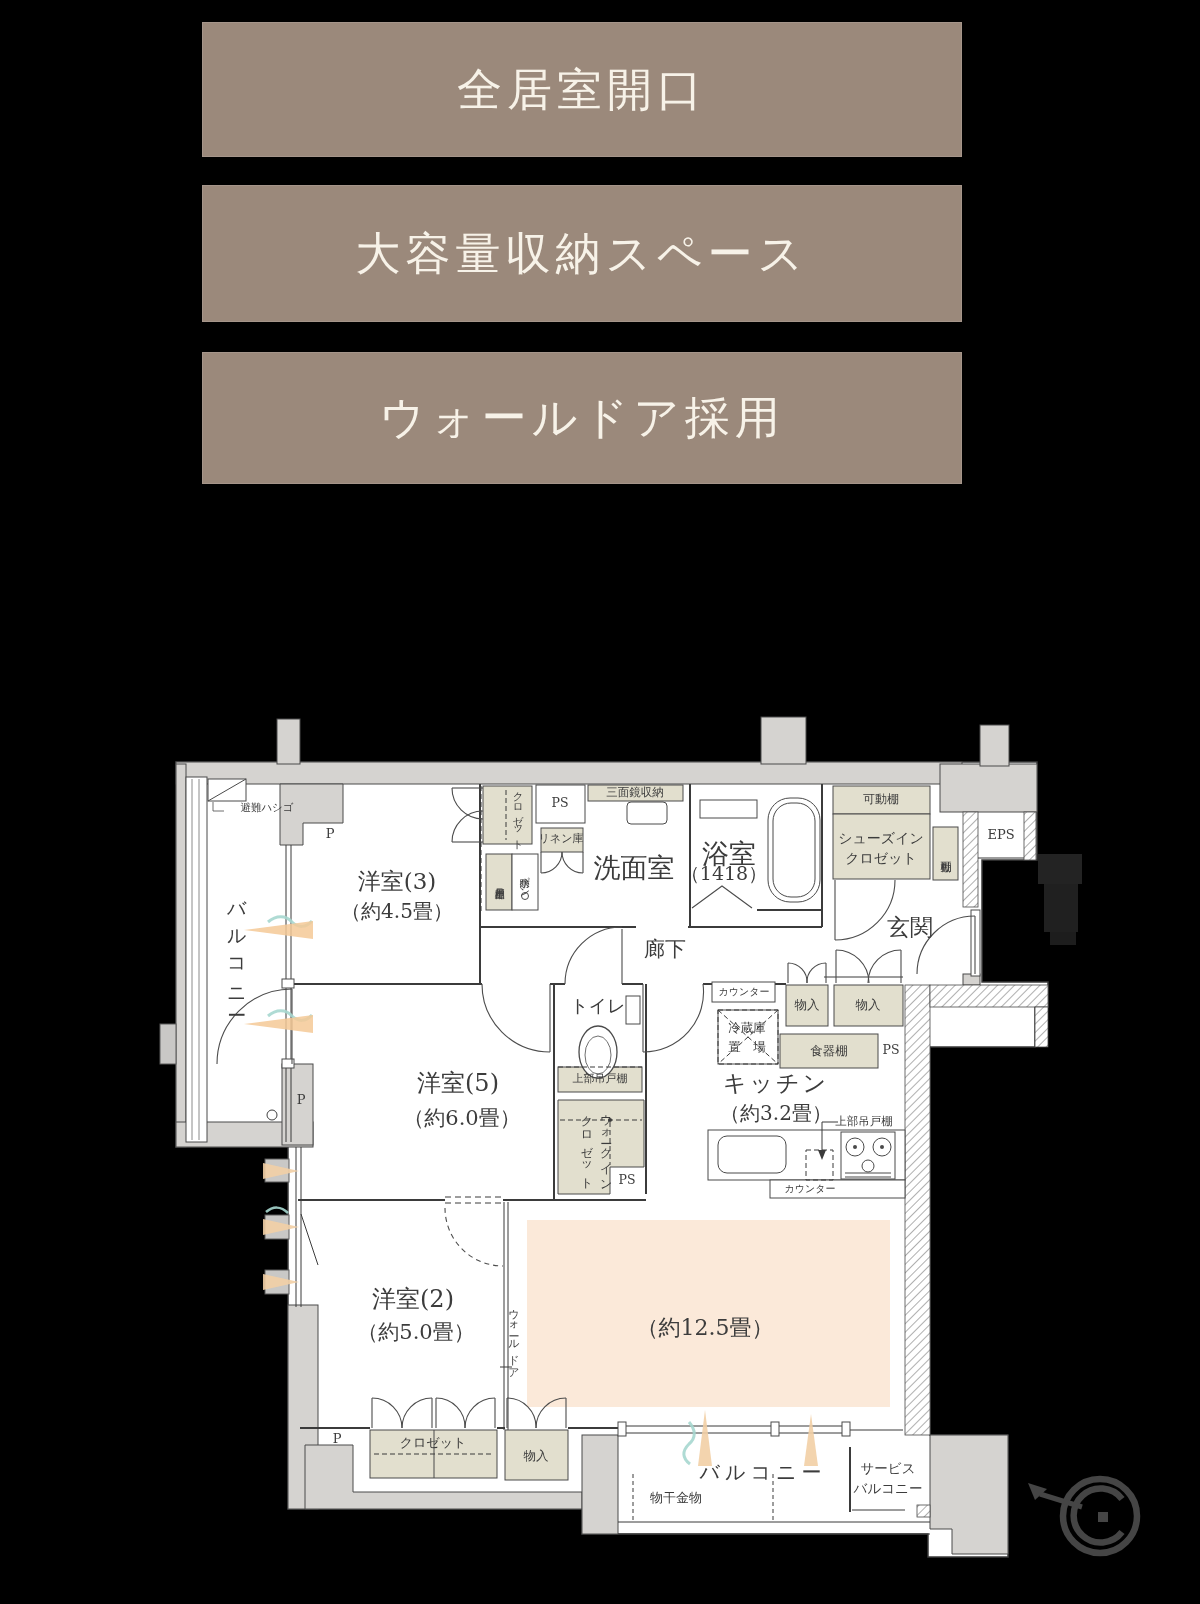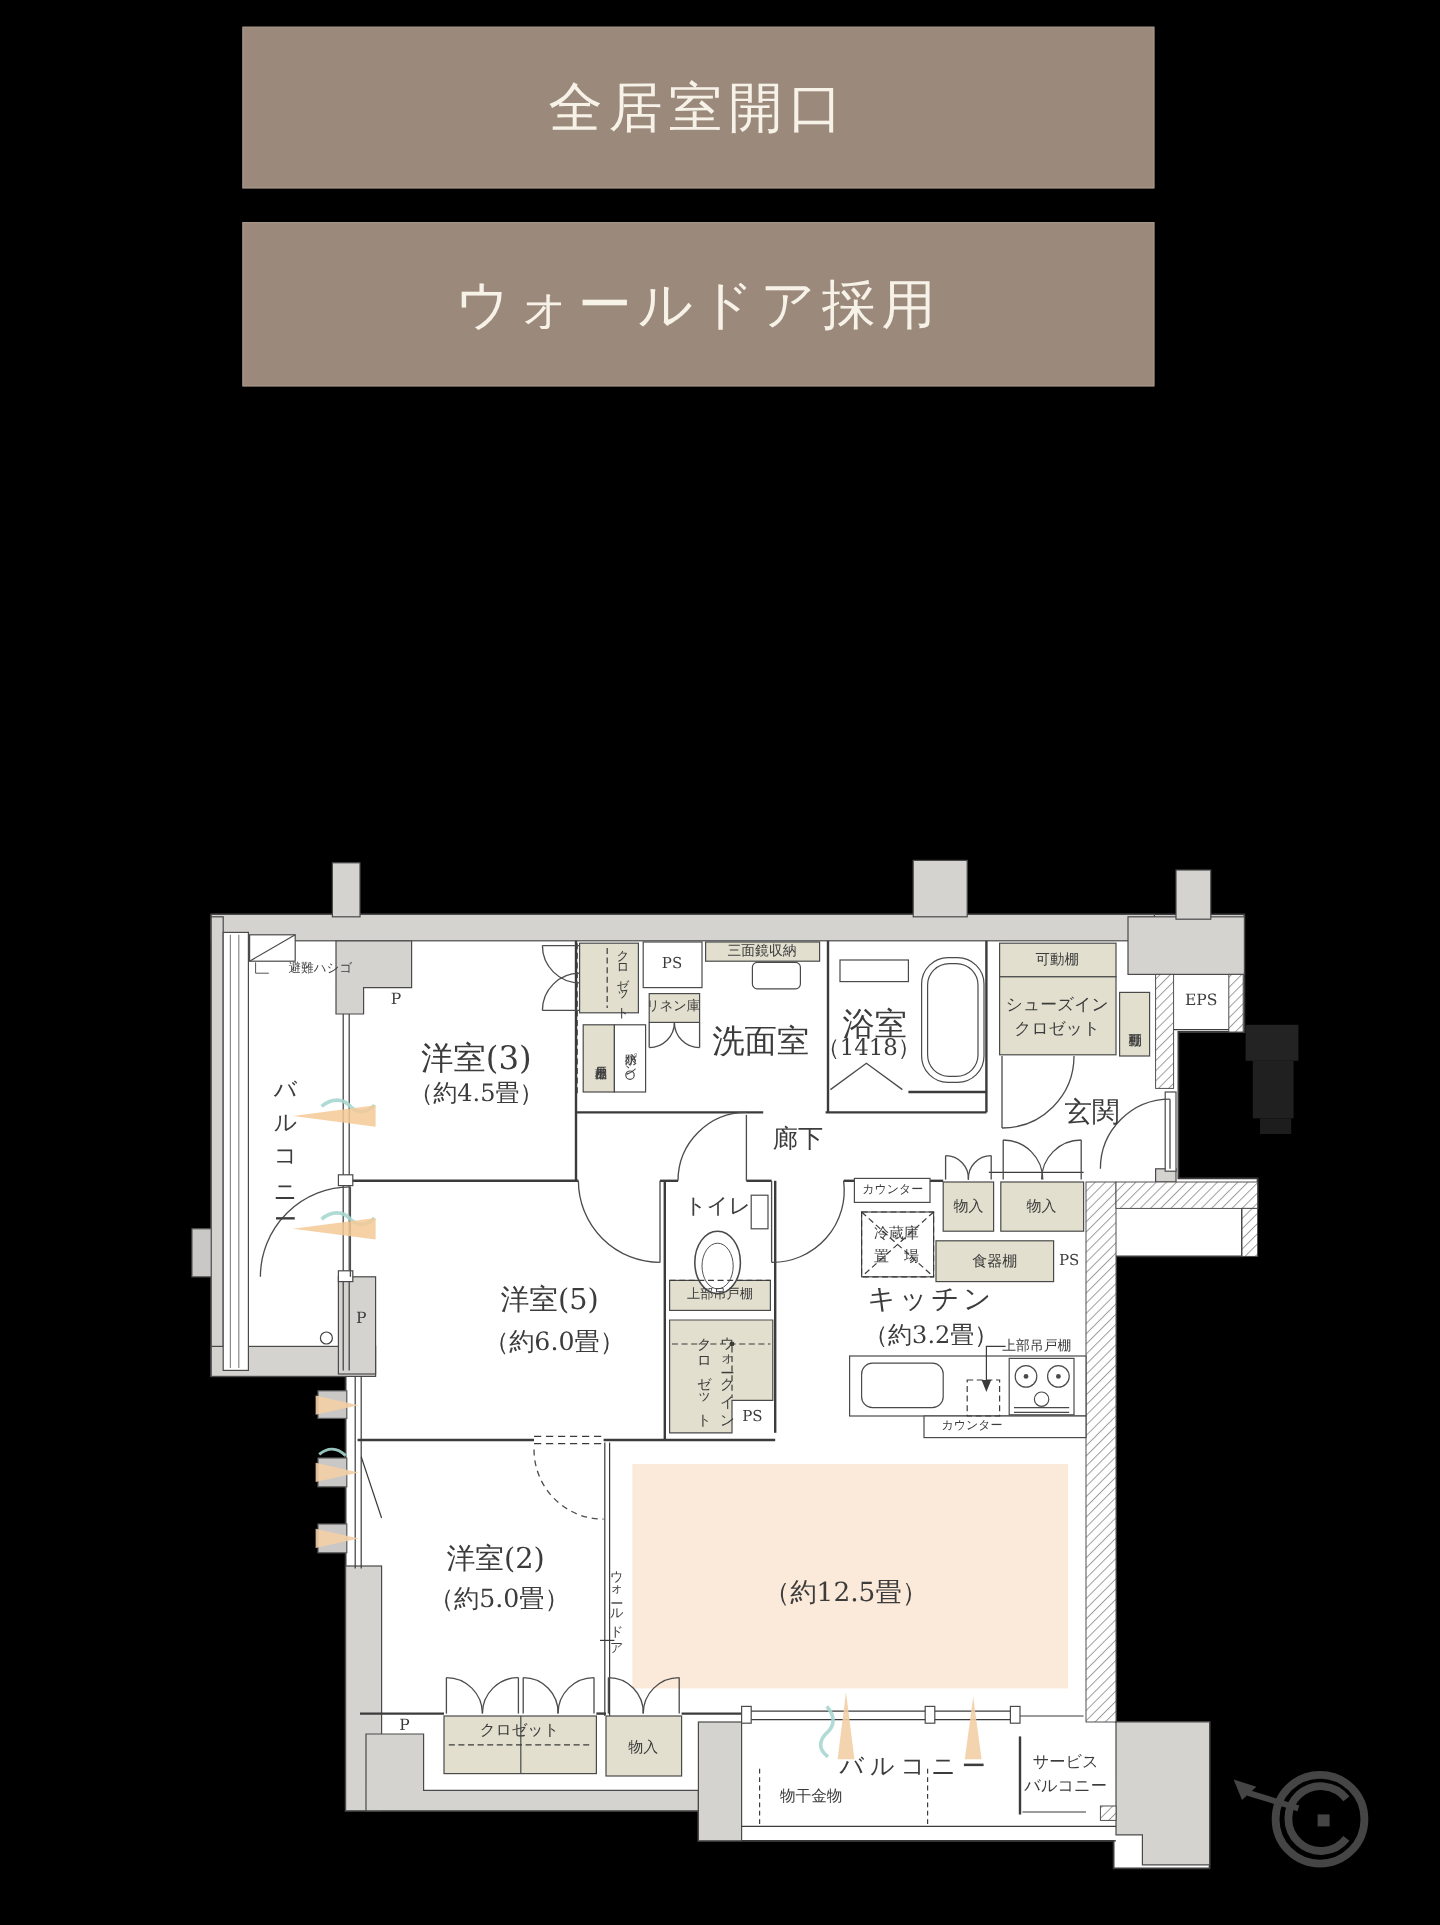--- a/index.html
+++ b/index.html
@@ -26,21 +26,22 @@
   .wh{fill:#ffffff;stroke:#4a4a4a;stroke-width:1;}
   .dsh{stroke:#3b3b3b;stroke-width:1;fill:none;stroke-dasharray:5,3;}
   .dr path,.dr line{stroke:#4c4c4c;stroke-width:1.1;fill:none;}
   .dim{fill:#454545;}
 </style>
 </head>
 <body>
 <div id="stage">
 
 <div class="banner" id="b1">全居室開口</div>
-<div class="banner" id="b2">ウォールドア採用</div>
+<div class="banner" id="b2">大容量収納スペース</div>
+<div class="banner" id="b3">ウォールドア採用</div>
 
 <svg id="plan-svg" width="1200" height="1604" viewBox="0 0 1200 1604">
   <defs>
     <pattern id="ht" width="6" height="6" patternUnits="userSpaceOnUse" patternTransform="rotate(45)">
       <rect width="6" height="6" fill="#ffffff"></rect>
       <line x1="0" y1="0" x2="0" y2="6" stroke="#9b9b9b" stroke-width="1.6"></line>
     </pattern>
   </defs>
 
   <g>
@@ -268,21 +269,21 @@
 
   <g>
     <circle cx="1100" cy="1494" r="37" fill="none" stroke="#454545" stroke-width="6.5"></circle>
     <path d="M1122,1510 A27,27 0 1 1 1122,1477" fill="none" stroke="#454545" stroke-width="6.5"></path>
     <rect x="1098" y="1490" width="10" height="10" class="dim"></rect>
     <line x1="1040" y1="1472" x2="1082" y2="1485" stroke="#454545" stroke-width="5"></line>
     <polygon points="1028,1461 1047,1467 1035,1478" class="dim"></polygon>
   </g>
 </svg>
 
-<div class="lb" style="left:397px;top:860px;font-size:27px">洋室(3)</div>
+<div class="lb" style="left:397px;top:860px;font-size:23px">洋室(3)</div>
 <div class="lb" style="left:397px;top:889px;font-size:20px">（約4.5畳）</div>
 <div class="lb" style="left:458px;top:1061px;font-size:24px">洋室(5)</div>
 <div class="lb" style="left:462px;top:1096px;font-size:21px">（約6.0畳）</div>
 <div class="lb" style="left:413px;top:1277px;font-size:24px">洋室(2)</div>
 <div class="lb" style="left:416px;top:1310px;font-size:21px">（約5.0畳）</div>
 <div class="lb" style="left:705px;top:1306px;font-size:22px">（約12.5畳）</div>
 <div class="lb" style="left:776px;top:1062px;font-size:23px;letter-spacing:3px">キッチン</div>
 <div class="lb" style="left:776px;top:1091px;font-size:20px">（約3.2畳）</div>
 <div class="lb" style="left:729px;top:832px;font-size:27px">浴室</div>
 <div class="lb" style="left:724px;top:852px;font-size:19px">（1418）</div>

